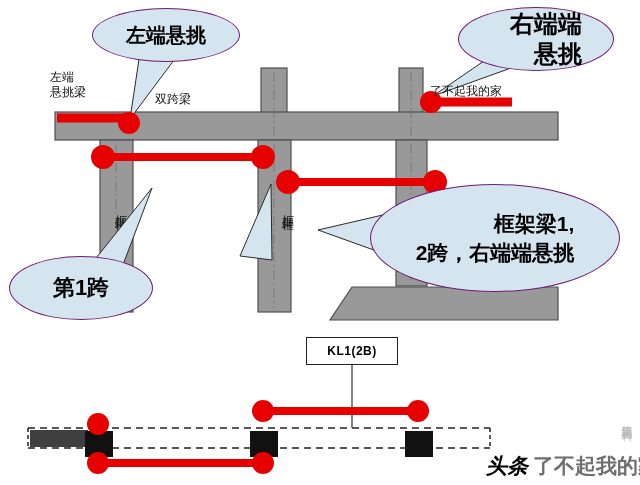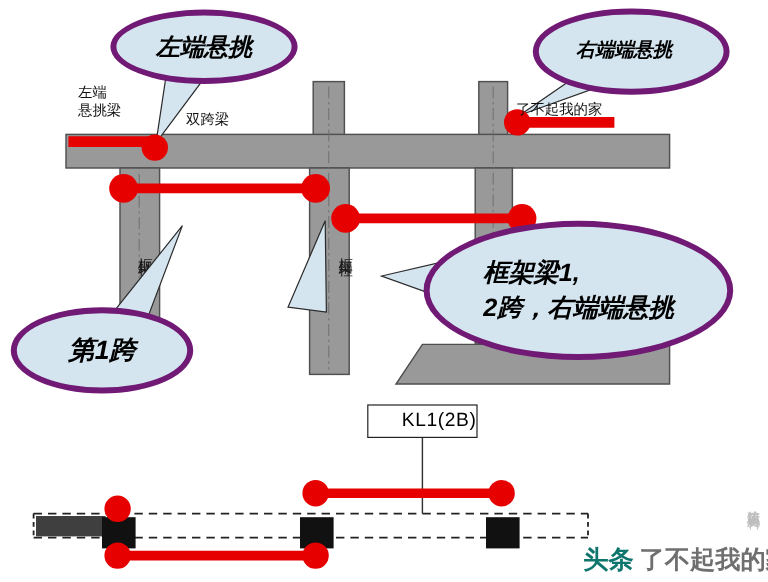--- a/index.html
+++ b/index.html
@@ -3,35 +3,35 @@
 <meta charset="utf-8">
 <style>
   html,body{margin:0;padding:0;background:#fff;}
   #stage{
     position:relative;width:640px;height:485px;background:#ffffff;overflow:hidden;
     font-family:"Liberation Sans","DejaVu Sans",sans-serif;color:#000;
   }
   #draw{position:absolute;left:0;top:0;z-index:1;}
   .lbl{position:absolute;z-index:4;font-size:12px;line-height:1.25;color:#111;white-space:nowrap;}
   .callout{
-    position:absolute;z-index:5;background:#d5e5ef;border:5px solid #701a75;border-radius:50%;
-    display:flex;align-items:center;justify-content:center;text-align:left;
-    font-weight:bold;color:#000;font-style:italic;
+    position:absolute;z-index:5;background:#d5e5ef;border:1px solid #701a75;border-radius:50%;
+    display:flex;align-items:center;justify-content:center;text-align:right;
+    font-weight:bold;color:#000;
   }
   .callout .inner{display:block;}
   #kl-box{
     position:absolute;z-index:4;left:306px;top:337px;width:90px;height:26px;
-    background:#fff;border:1.5px solid #222;display:flex;align-items:center;justify-content:flex-end;
-    font-size:16px;letter-spacing:0.5px;
+    background:#fff;border:1.5px solid #222;display:flex;align-items:center;justify-content:center;
+    font-size:12px;letter-spacing:0.5px;font-weight:bold;
   }
   #watermark{
     position:absolute;z-index:6;left:486px;top:452px;display:flex;align-items:baseline;gap:5px;
     font-weight:bold;font-size:21px;white-space:nowrap;
   }
-  #watermark .brand{color:#0f766e;}
+  #watermark .brand{color:#000000;font-style:italic;}
   #watermark .account{color:#6f6f6f;}
   #side-text{
     position:absolute;z-index:6;right:6px;top:416px;writing-mode:vertical-rl;
     font-size:11px;color:#bdbdbd;letter-spacing:1px;
   }
 </style>
 </head>
 <body>
 
 <div id="stage">
@@ -94,41 +94,41 @@
       <circle cx="435" cy="182" r="12"></circle>
       <circle cx="431" cy="102" r="11"></circle>
       <circle cx="98" cy="424" r="11"></circle>
       <circle cx="263" cy="411" r="11"></circle>
       <circle cx="418" cy="411" r="11"></circle>
       <circle cx="98" cy="463" r="11"></circle>
       <circle cx="263" cy="463" r="11"></circle>
     </g>
   </svg>
 
-  <div class="lbl" style="left:50px;top:70px;margin-left:15px;">
+  <div class="lbl" style="left:50px;top:70px;">
     <div>左端</div>
     <div>悬挑梁</div>
   </div>
   <div class="lbl" style="left:155px;top:92px;">双跨梁</div>
   <div class="lbl" style="left:430px;top:84px;">了不起我的家</div>
 
   <div class="callout" style="left:92px;top:8px;width:146px;height:52px;font-size:20px;">
     <span class="inner">左端悬挑</span>
   </div>
 
-  <div class="callout" style="left:444px;top:7px;width:154px;height:62px;font-size:16px;line-height:1.25;">
+  <div class="callout" style="left:458px;top:7px;width:154px;height:62px;font-size:24px;line-height:1.25;">
     <span class="inner" style="width:92px;">右端端悬挑</span>
   </div>
 
   <div class="callout" style="left:9px;top:256px;width:142px;height:62px;font-size:22px;">
     <span class="inner">第1跨</span>
   </div>
 
 
-  <div class="callout" style="left:353px;top:184px;width:248px;height:106px;font-size:21px;line-height:1.4;">
+  <div class="callout" style="left:370px;top:184px;width:248px;height:106px;font-size:21px;line-height:1.4;">
     <span class="inner">
       <span style="display:block;">框架梁1,</span>
       <span style="display:block;">2跨，右端端悬挑</span>
     </span>
   </div>
 
   <div id="kl-box">
     <span>KL1(2B)</span>
   </div>
 

